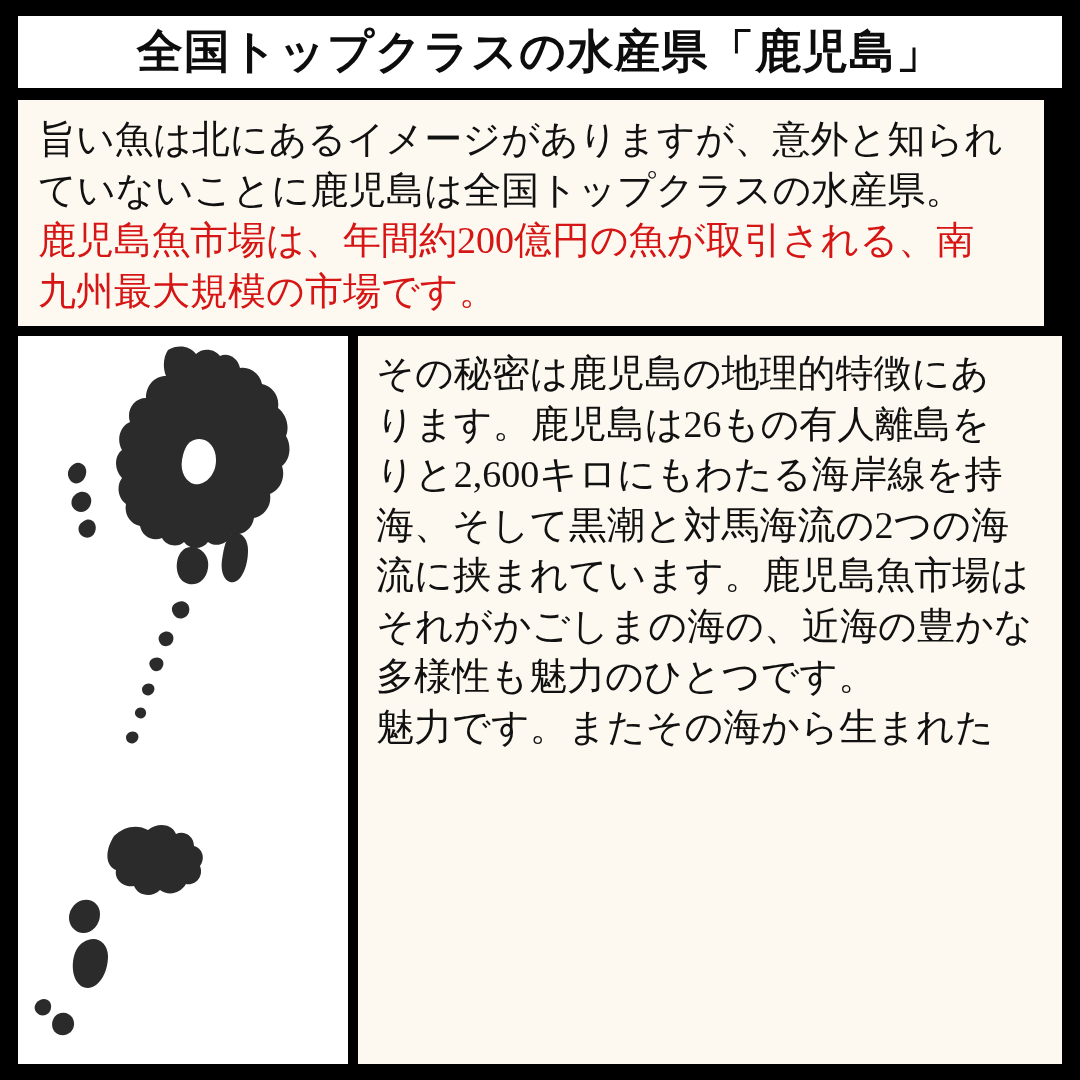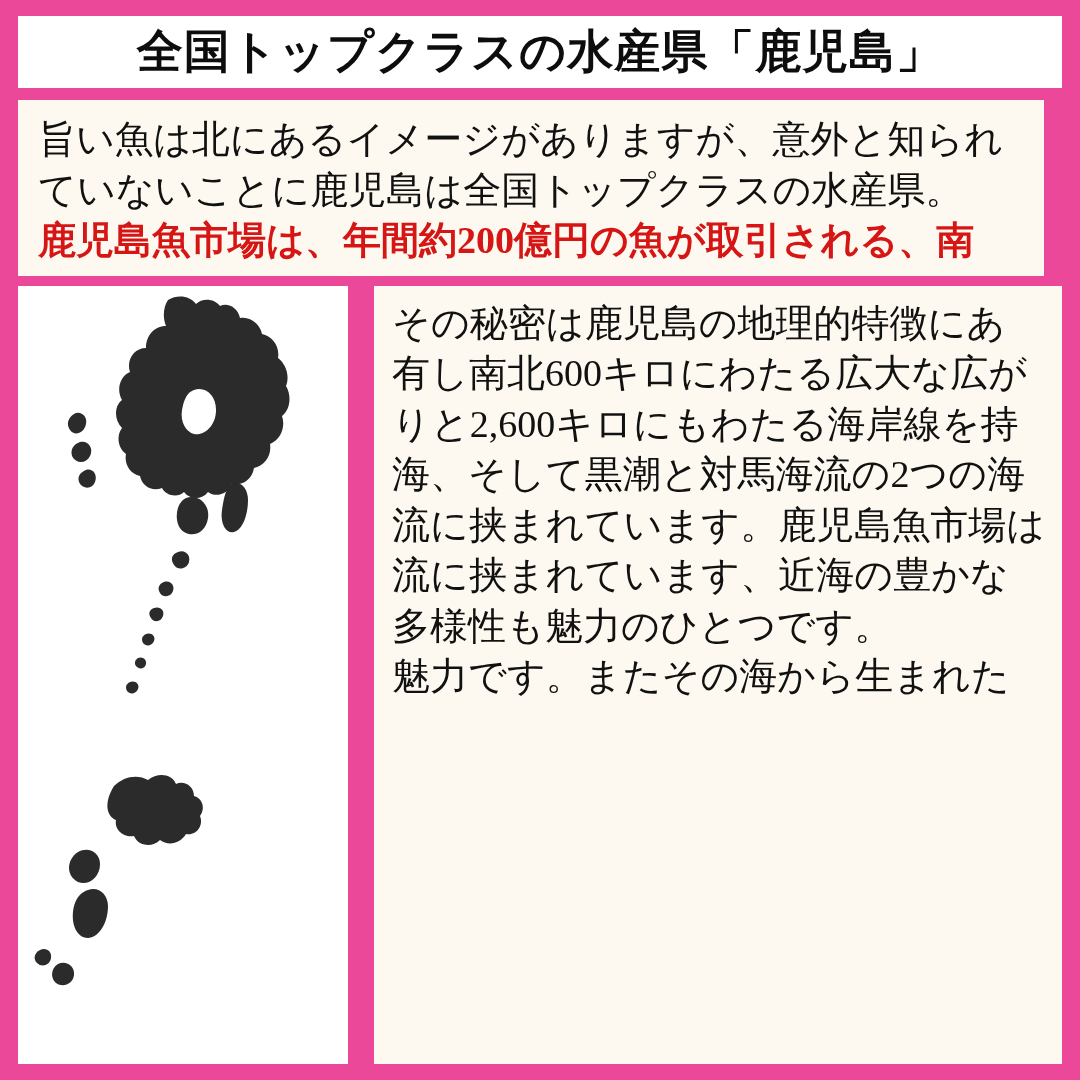--- a/index.html
+++ b/index.html
@@ -10,21 +10,21 @@
     width: 1080px;
     height: 1080px;
     background: #1d2461;
     font-family: "Liberation Serif", "DejaVu Serif", serif;
     overflow: hidden;
   }
   .poster {
     position: relative;
     width: 1080px;
     height: 1080px;
-    background: #ec4899;
+    background: #000000;
     box-sizing: border-box;
     padding: 16px 16px 16px 16px;
     display: flex;
     flex-direction: column;
   }
   
   .title-bar {
     background: #ffffff;
     height: 72px;
     margin: 0 2px 12px 2px;
@@ -51,28 +51,28 @@
   }
   .intro-line {
     font-size: 38px;
     line-height: 1.33;
     color: #111111;
     letter-spacing: 0px;
     white-space: nowrap;
   }
   .intro-line.accent {
     color: #d61515;
-    font-weight: bold;
+    font-weight: normal;
   }
   
   .lower {
     display: flex;
     flex: 1 1 auto;
     margin: 0 2px;
-    gap: 26px;
+    gap: 10px;
     min-height: 0;
   }
   .map-panel {
     width: 330px;
     background: #ffffff;
     flex: 0 0 330px;
     position: relative;
     overflow: hidden;
   }
   .map-panel svg {
@@ -102,20 +102,21 @@
 <div class="poster">
 
   <div class="title-bar">
     <div class="title-text">全国トップクラスの水産県「鹿児島」</div>
   </div>
 
   <div class="intro-box">
     <div class="intro-line">旨い魚は北にあるイメージがありますが、意外と知られ</div>
     <div class="intro-line">ていないことに鹿児島は全国トップクラスの水産県。</div>
     <div class="intro-line accent">鹿児島魚市場は、年間約200億円の魚が取引される、南</div>
+    <div class="intro-line accent">九州最大規模の市場です。</div>
   </div>
 
   <div class="lower">
 
     <div class="map-panel">
       <svg viewBox="0 0 330 700" preserveAspectRatio="xMidYMin meet">
         <g fill="#2b2b2b">
 
           <path d="M150 14 C160 8 172 10 178 18 C184 12 196 12 202 20 C210 16 220 22 222 32
                    C232 30 242 38 244 48 C254 50 262 60 260 72 C268 78 272 90 268 100
@@ -150,23 +151,23 @@
           <path d="M70 604 C80 600 90 608 90 620 C90 638 80 652 70 652 C58 652 52 636 56 620 C59 610 64 606 70 604 Z"></path>
 
           <path d="M40 678 c8-4 17 2 16 11 -1 9-11 13-18 8 -6-5-5-15 2-19 Z"></path>
           <path d="M22 664 c6-3 12 1 11 8 -1 7-9 10-14 5 -4-4-3-10 3-13 Z"></path>
         </g>
       </svg>
     </div>
 
     <div class="body-box">
       <div class="body-line">その秘密は鹿児島の地理的特徴にあ</div>
-      <div class="body-line">有し南北600キロにわたる広大な広が</div>
+      <div class="body-line">ります。鹿児島は26もの有人離島を</div>
       <div class="body-line">りと2,600キロにもわたる海岸線を持</div>
       <div class="body-line">海、そして黒潮と対馬海流の2つの海</div>
       <div class="body-line">流に挟まれています。鹿児島魚市場は</div>
-      <div class="body-line">流に挟まれています、近海の豊かな</div>
+      <div class="body-line">それがかごしまの海の、近海の豊かな</div>
       <div class="body-line">多様性も魅力のひとつです。</div>
       <div class="body-line">魅力です。またその海から生まれた</div>
     </div>
 
   </div>
 </div>
 
 </body></html>

